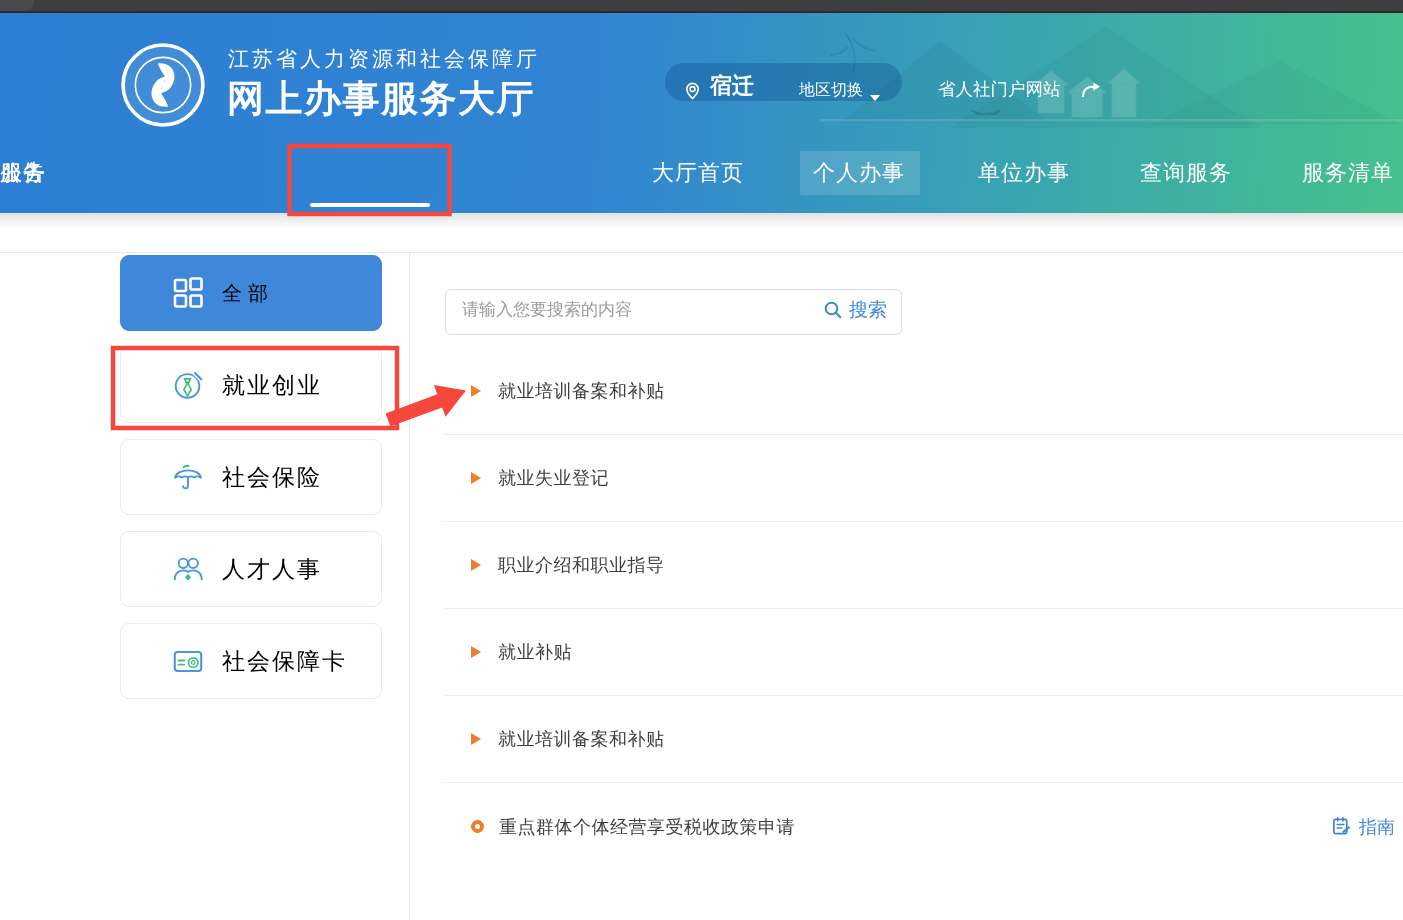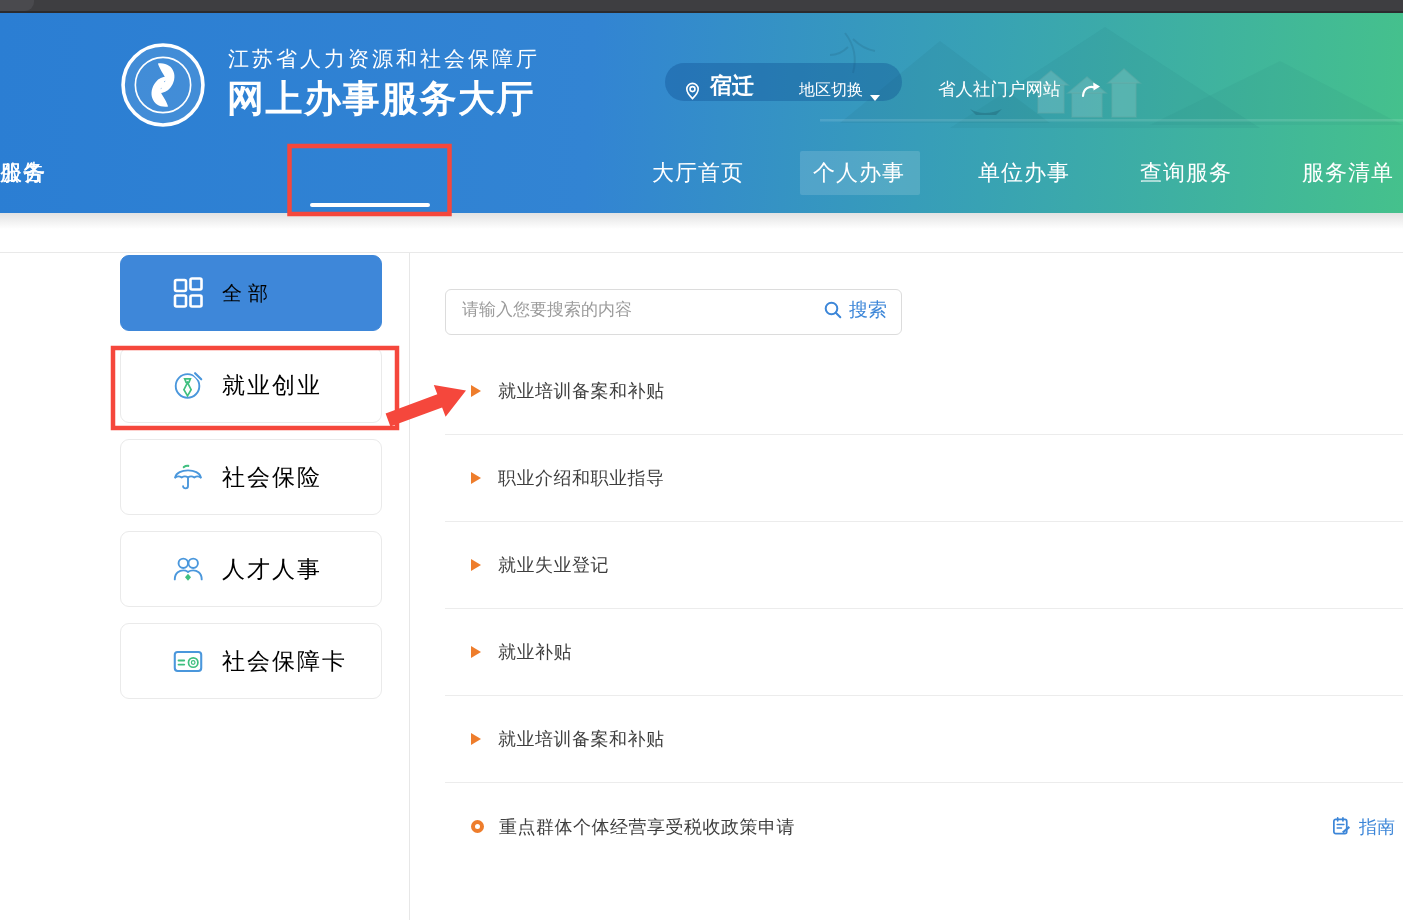--- a/index.html
+++ b/index.html
@@ -241,25 +241,25 @@
         </button>
       </div>
 
       <div class="service-list">
         <div class="service-row">
           <span class="bullet-triangle"></span>
           <span class="service-label">就业培训备案和补贴</span>
         </div>
         <div class="service-row">
           <span class="bullet-triangle"></span>
+          <span class="service-label">就业失业登记</span>
+        </div>
+        <div class="service-row">
+          <span class="bullet-triangle"></span>
           <span class="service-label">职业介绍和职业指导</span>
-        </div>
-        <div class="service-row">
-          <span class="bullet-triangle"></span>
-          <span class="service-label">就业失业登记</span>
         </div>
         <div class="service-row">
           <span class="bullet-triangle"></span>
           <span class="service-label">就业补贴</span>
         </div>
         <div class="service-row">
           <span class="bullet-triangle"></span>
           <span class="service-label">就业培训备案和补贴</span>
         </div>
         <div class="service-row">

